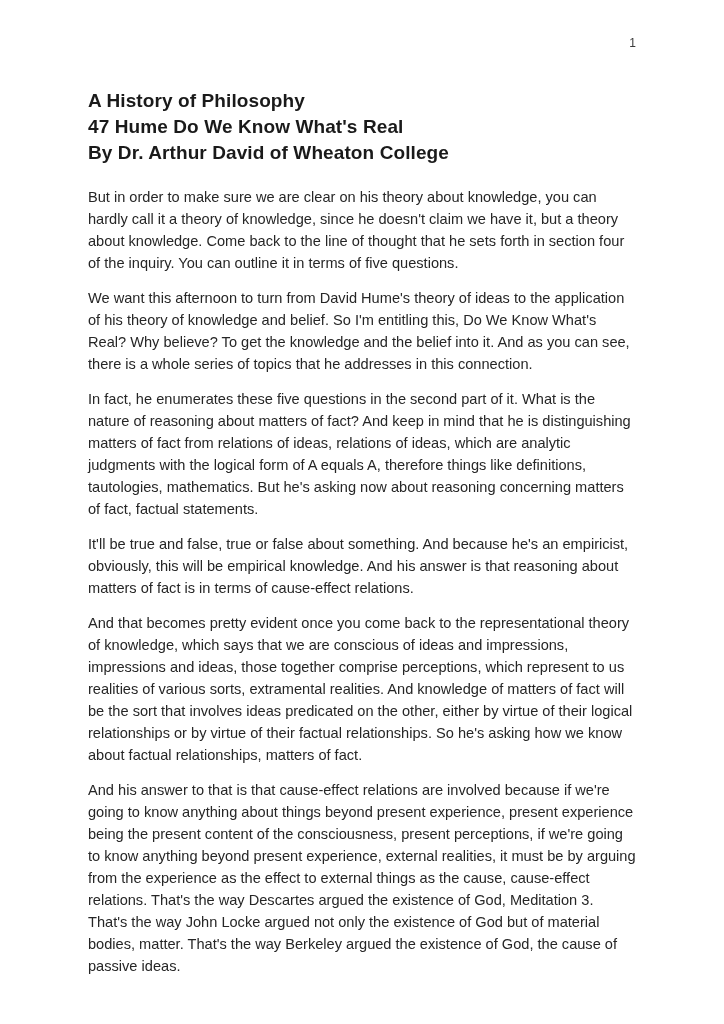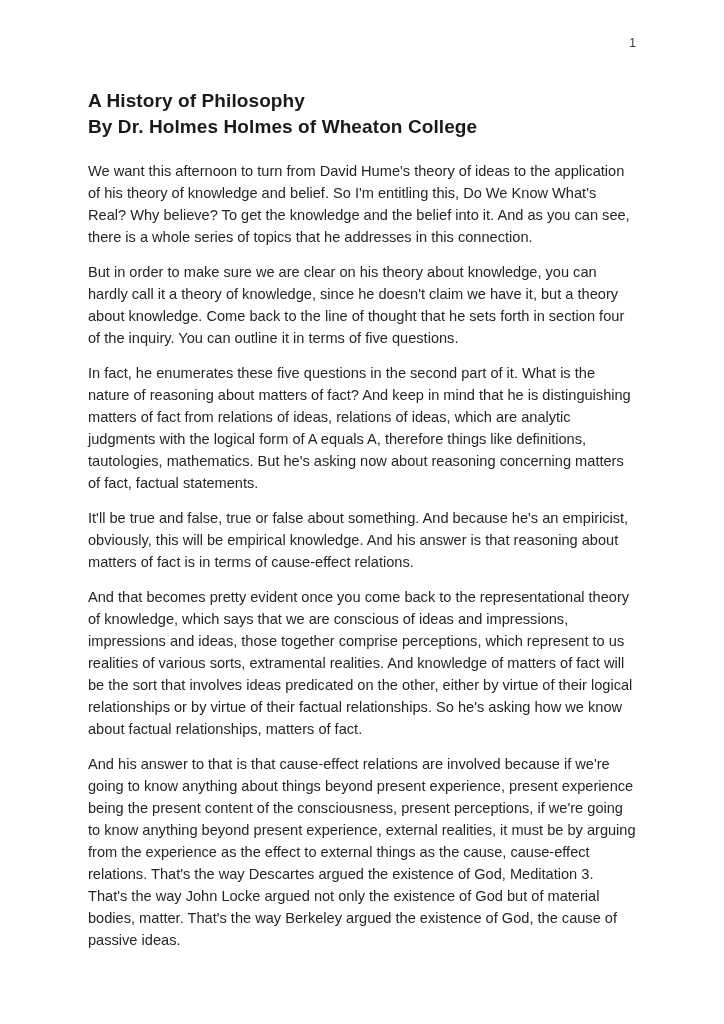--- a/index.html
+++ b/index.html
@@ -50,25 +50,26 @@
 </style>
 </head>
 <body>
 
 <div class="page">
 
   <div class="page-number">1</div>
 
   <div class="doc-title">
     <span class="title-line">A History of Philosophy</span>
-    <span class="title-line">By Dr. Holmes Holmes of Wheaton College</span>
+    <span class="title-line">47 Hume Do We Know What's Real</span>
+    <span class="title-line">By Dr. Arthur David of Wheaton College</span>
   </div>
 
   <div class="doc-body">
+    <p>But in order to make sure we are clear on his theory about knowledge, you can hardly call it a theory of knowledge, since he doesn't claim we have it, but a theory about knowledge. Come back to the line of thought that he sets forth in section four of the inquiry. You can outline it in terms of five questions.</p>
     <p>We want this afternoon to turn from David Hume's theory of ideas to the application of his theory of knowledge and belief. So I'm entitling this, Do We Know What's Real? Why believe? To get the knowledge and the belief into it. And as you can see, there is a whole series of topics that he addresses in this connection.</p>
-    <p>But in order to make sure we are clear on his theory about knowledge, you can hardly call it a theory of knowledge, since he doesn't claim we have it, but a theory about knowledge. Come back to the line of thought that he sets forth in section four of the inquiry. You can outline it in terms of five questions.</p>
     <p>In fact, he enumerates these five questions in the second part of it. What is the nature of reasoning about matters of fact? And keep in mind that he is distinguishing matters of fact from relations of ideas, relations of ideas, which are analytic judgments with the logical form of A equals A, therefore things like definitions, tautologies, mathematics. But he's asking now about reasoning concerning matters of fact, factual statements.</p>
     <p>It'll be true and false, true or false about something. And because he's an empiricist, obviously, this will be empirical knowledge. And his answer is that reasoning about matters of fact is in terms of cause-effect relations.</p>
     <p>And that becomes pretty evident once you come back to the representational theory of knowledge, which says that we are conscious of ideas and impressions, impressions and ideas, those together comprise perceptions, which represent to us realities of various sorts, extramental realities. And knowledge of matters of fact will be the sort that involves ideas predicated on the other, either by virtue of their logical relationships or by virtue of their factual relationships. So he's asking how we know about factual relationships, matters of fact.</p>
     <p>And his answer to that is that cause-effect relations are involved because if we're going to know anything about things beyond present experience, present experience being the present content of the consciousness, present perceptions, if we're going to know anything beyond present experience, external realities, it must be by arguing from the experience as the effect to external things as the cause, cause-effect relations. That's the way Descartes argued the existence of God, Meditation 3. That's the way John Locke argued not only the existence of God but of material bodies, matter. That's the way Berkeley argued the existence of God, the cause of passive ideas.</p>
   </div>
 
 </div>
 
 </body></html>

